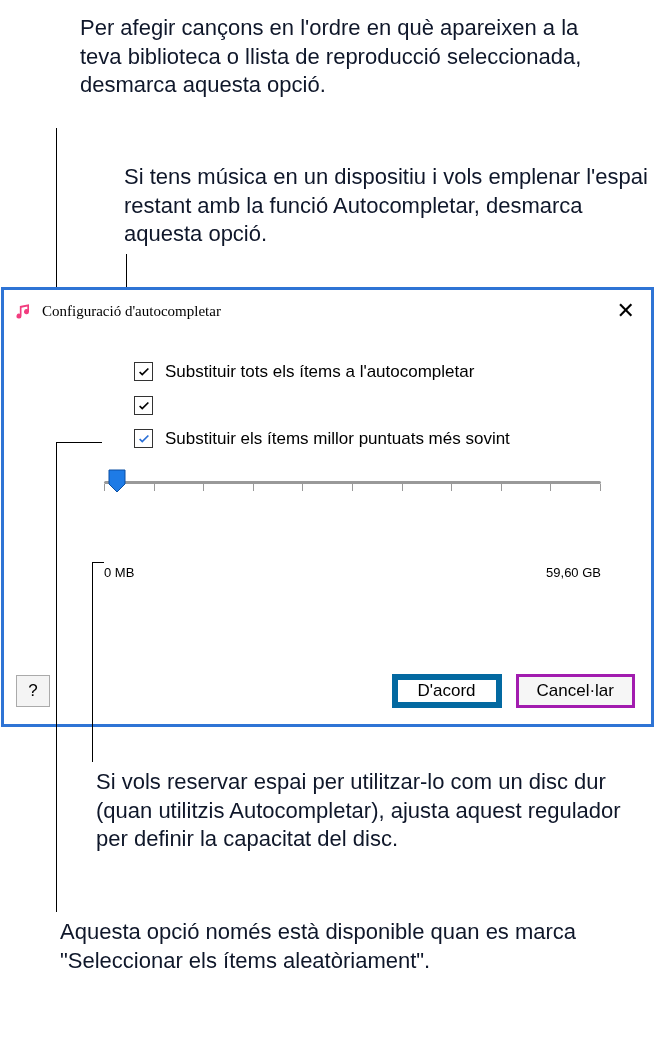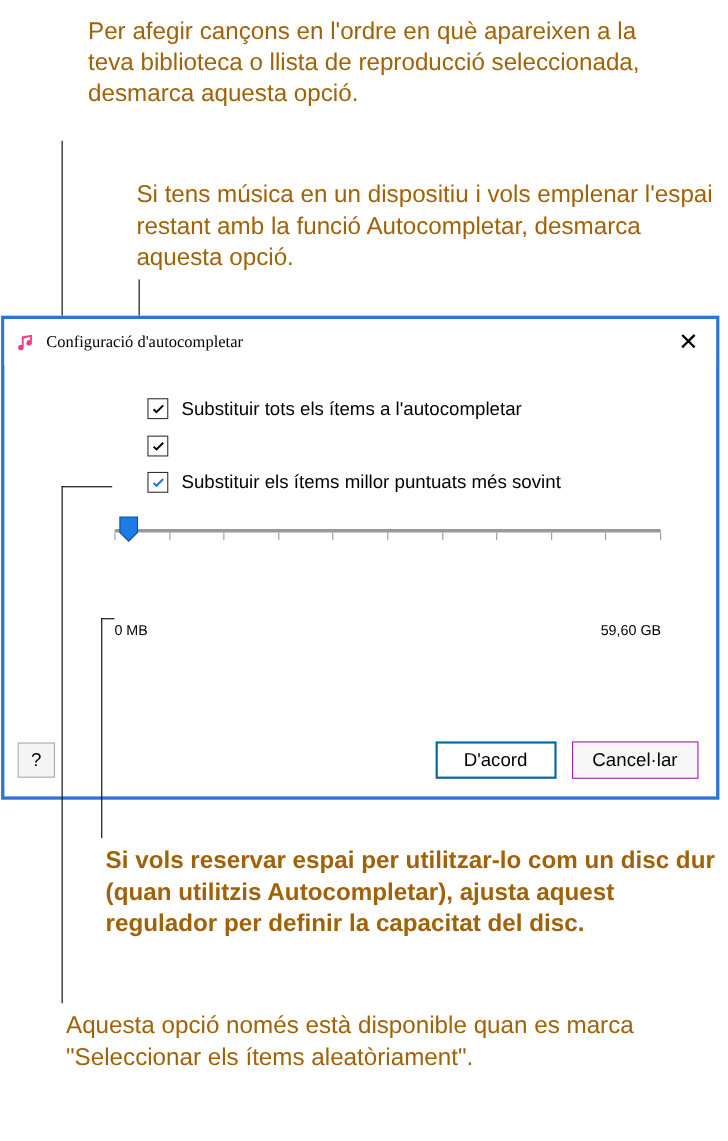--- a/index.html
+++ b/index.html
@@ -8,21 +8,21 @@
     background: #fff;
     width: 662px;
     height: 1037px;
     position: relative;
     color: #000;
   }
   .callout {
     position: absolute;
     font-size: 22px;
     line-height: 1.3;
-    color: #a16207;
+    color: #0f172a;
   }
   .callout-line {
     position: absolute;
     background: #000;
   }
   .dialog {
     position: absolute;
     left: 1px;
     top: 287px;
     width: 653px;
@@ -133,27 +133,27 @@
     font-size: 17px;
     display:flex; align-items:center; justify-content:center;
     cursor:pointer;
   }
   .spacer { flex:1; }
   .btn {
     min-width: 110px;
     height: 34px;
     padding: 0 18px;
     font-size: 17px;
-    border: 1px solid #a21caf;
+    border: 3px solid #a21caf;
     background:#f6f6f6;
     cursor:pointer;
     display:flex; align-items:center; justify-content:center;
   }
   .btn.primary {
-    border: 2px solid #0369a1;
+    border: 6px solid #0369a1;
     background:#fff;
     color:#000;
   }
 </style>
 </head>
 <body>
 
 <div class="callout" style="left:80px; top:14px; width:520px;">Per afegir cançons en l'ordre en què apareixen a la teva biblioteca o llista de reproducció seleccionada, desmarca aquesta opció.</div>
 <div class="callout-line" style="left:56px; top:128px; width:1px; height:275px;"></div>
 <div class="callout-line" style="left:56px; top:403px; width:46px; height:1px;"></div>
@@ -231,19 +231,19 @@
   </div>
 
   <div class="dialog-footer">
     <div class="help-btn">?</div>
     <div class="spacer"></div>
     <div class="btn primary">D'acord</div>
     <div class="btn">Cancel·lar</div>
   </div>
 </div>
 
-<div class="callout" style="left:96px; top:768px; width:555px;font-weight:bold;">Si vols reservar espai per utilitzar-lo com un disc dur (quan utilitzis Autocompletar), ajusta aquest regulador per definir la capacitat del disc.</div>
+<div class="callout" style="left:96px; top:768px; width:555px;">Si vols reservar espai per utilitzar-lo com un disc dur (quan utilitzis Autocompletar), ajusta aquest regulador per definir la capacitat del disc.</div>
 <div class="callout-line" style="left:92px; top:562px; width:1px; height:200px;"></div>
 <div class="callout-line" style="left:92px; top:562px; width:12px; height:1px;"></div>
 
 <div class="callout" style="left:60px; top:918px; width:560px;">Aquesta opció només està disponible quan es marca "Seleccionar els ítems aleatòriament".</div>
 <div class="callout-line" style="left:56px; top:442px; width:1px; height:470px;"></div>
 <div class="callout-line" style="left:56px; top:442px; width:46px; height:1px;"></div>
 
 </body></html>

